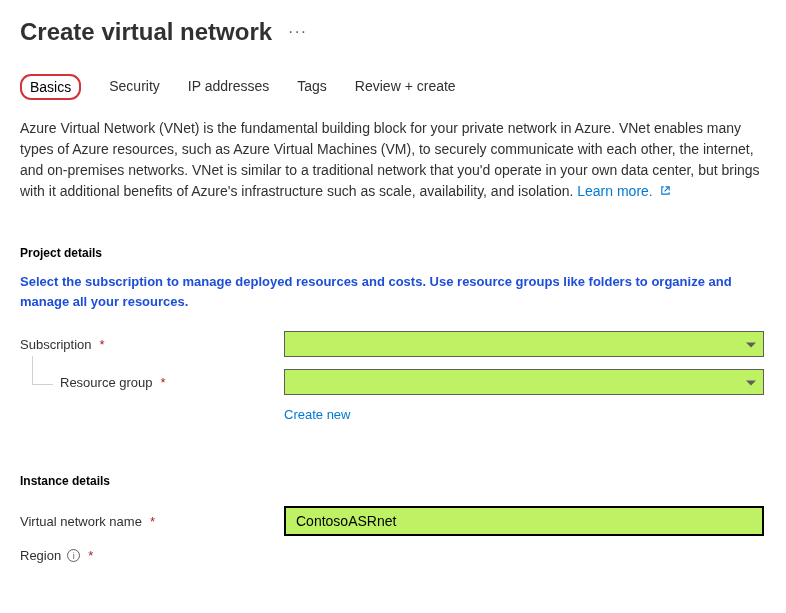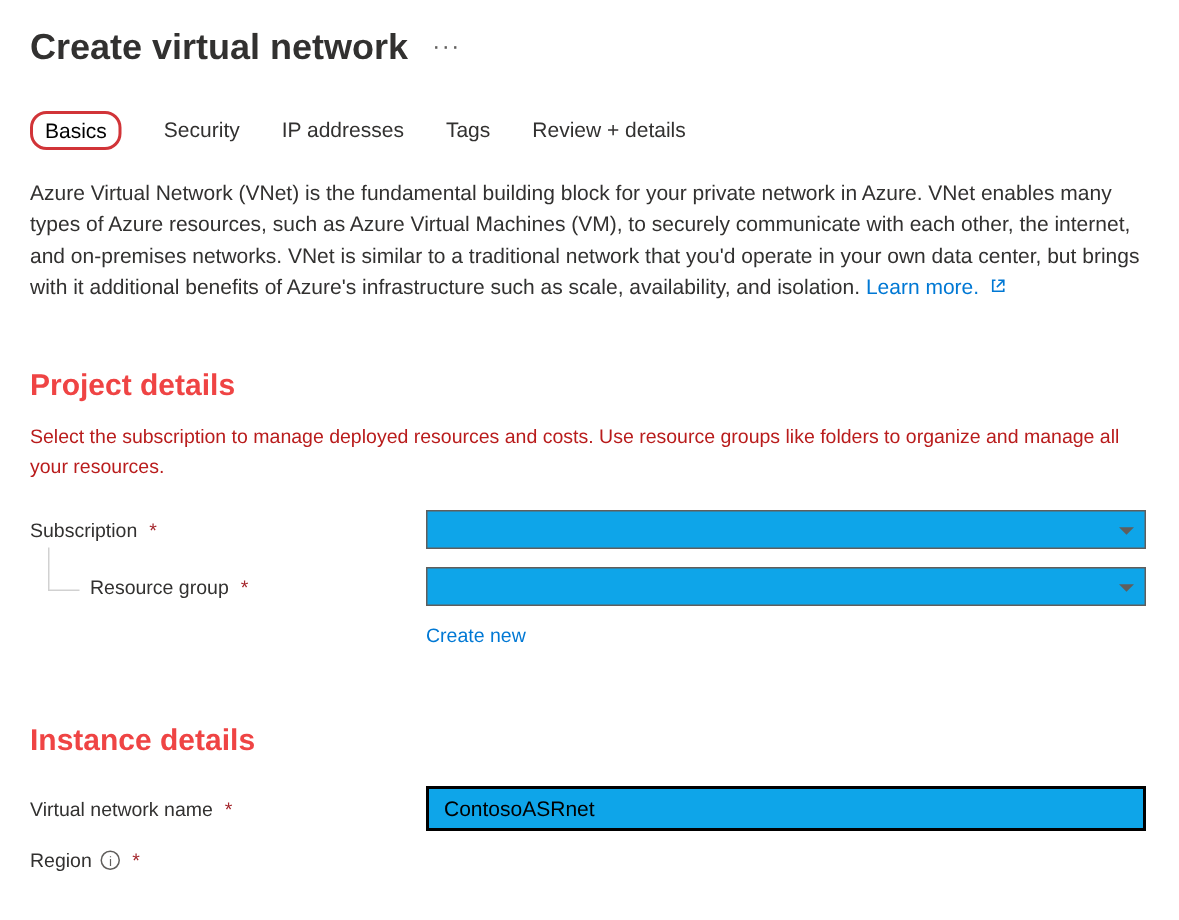--- a/index.html
+++ b/index.html
@@ -55,31 +55,32 @@
     .learn-more-link {
       color: #0078d4;
       text-decoration: none;
       cursor: pointer;
     }
     .ext-icon {
       display: inline-block;
       margin-left: 3px;
     }
     .section-title {
-      font-size: 20px;
+      font-size: 12px;
       font-weight: 600;
       margin-top: 44px;
       margin-bottom: 12px;
-      color: #ef4444;
+      color: #000000;
     }
     .section-subtext {
       font-size: 13px;
       line-height: 1.5;
       margin-bottom: 20px;
-      color: #b91c1c;
+      color: #1d4ed8;
+      font-weight: bold;
     }
     .form-row {
       display: flex;
       align-items: center;
       margin-bottom: 12px;
     }
     .form-row.indented .form-label {
       padding-left: 40px;
       position: relative;
     }
@@ -121,21 +122,21 @@
       flex: 1;
       max-width: 480px;
     }
     .select-box, .text-input {
       width: 100%;
       height: 26px;
       border: 1px solid #605e5c;
       padding: 2px 24px 2px 10px;
       font-size: 13px;
       font-family: inherit;
-      background: #0ea5e9;
+      background: #bef264;
       position: relative;
     }
     .select-wrapper {
       position: relative;
       width: 100%;
     }
     .select-wrapper::after {
       content: '';
       position: absolute;
       right: 8px;
@@ -172,21 +173,21 @@
 <div class="header-row">
   <h1 class="page-title">Create virtual network</h1>
   <span class="more-dots">···</span>
 </div>
 
 <div class="tabs">
   <div class="tab active">Basics</div>
   <div class="tab">Security</div>
   <div class="tab">IP addresses</div>
   <div class="tab">Tags</div>
-  <div class="tab">Review + details</div>
+  <div class="tab">Review + create</div>
 </div>
 
 <p class="intro-text">
   <span>Azure Virtual Network (VNet) is the fundamental building block for your private network in Azure. VNet enables many types of Azure resources, such as Azure Virtual Machines (VM), to securely communicate with each other, the internet, and on-premises networks. VNet is similar to a traditional network that you'd operate in your own data center, but brings with it additional benefits of Azure's infrastructure such as scale, availability, and isolation.</span>
   <a class="learn-more-link">
     <span>Learn more.</span>
     <span class="ext-icon">
       <svg width="11" height="11" viewBox="0 0 12 12" fill="none" stroke="#0078d4" stroke-width="1.2">
         <path d="M4 2H2v8h8V8"></path>
           <path d="M6 2h4v4"></path>

